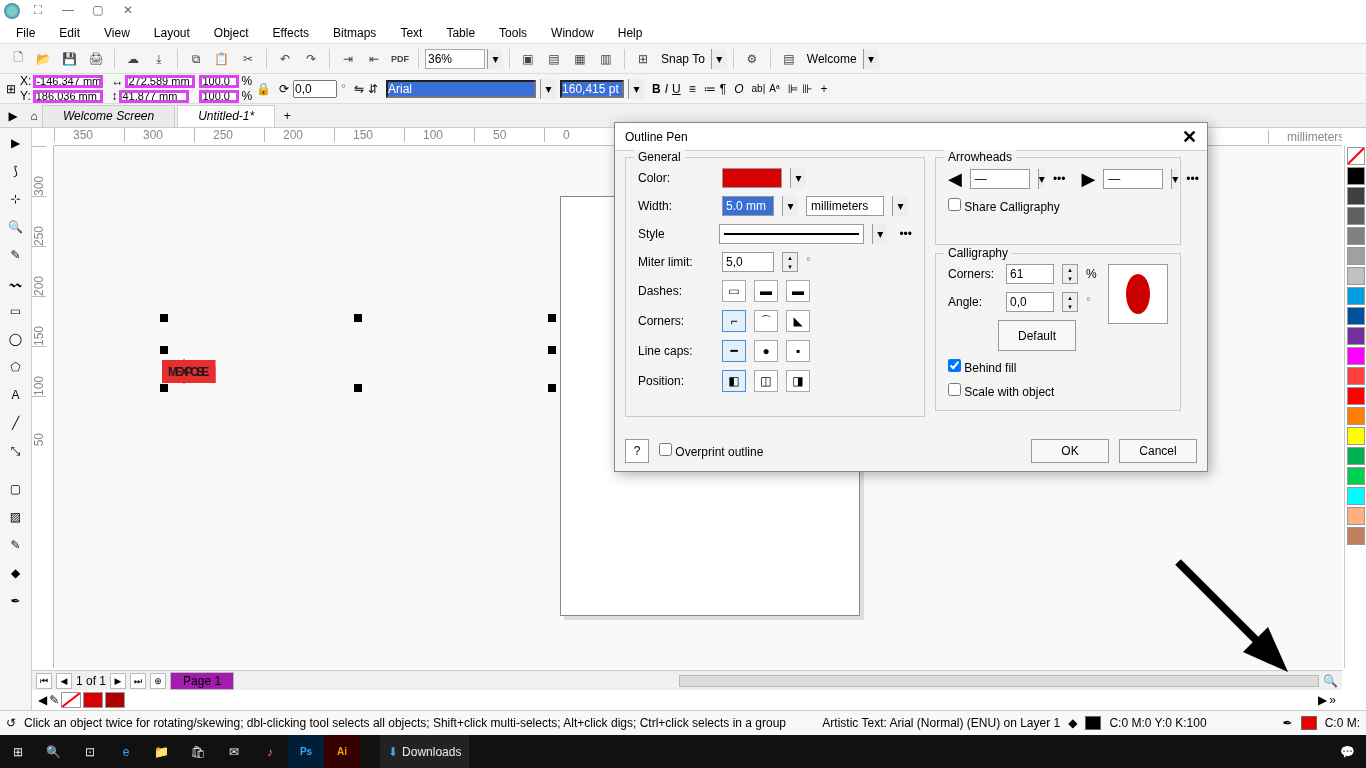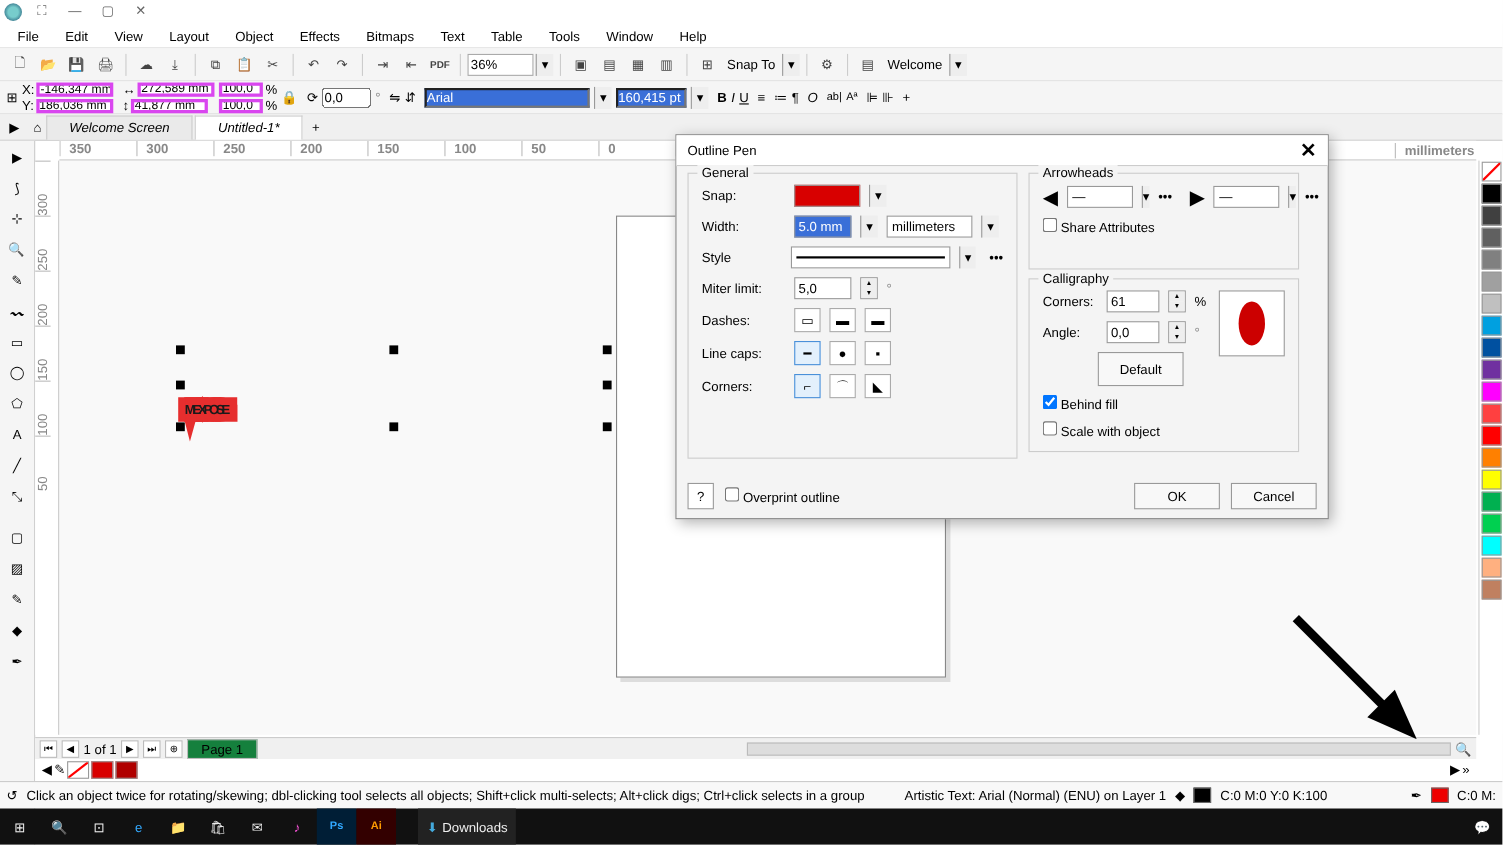--- a/index.html
+++ b/index.html
@@ -15,34 +15,34 @@
 .toolbar input, .toolbar select { height: 20px; border: 1px solid #aaa; padding: 0 2px; background: #fff; }
 .propbar { height: 30px; display: flex; align-items: center; padding: 0 6px; gap: 4px; border-bottom: 1px solid #ddd; background: #f5f5f5; }
 .coord-block { display: flex; flex-direction: column; gap: 1px; font-size: 11px; }
 .coord-row { display: flex; align-items: center; gap: 2px; }
 .coord-row input { width: 70px; height: 13px; border: 3px solid #d946ef; font-size: 11px; }
 .tabbar { height: 24px; display: flex; align-items: center; background: #f0f0f0; border-bottom: 1px solid #ccc; }
 .doc-tab { height: 22px; display: flex; align-items: center; padding: 0 20px; border: 1px solid #ccc; border-bottom: none; background: #eaeaea; margin-right: 2px; cursor: pointer; font-style: italic; }
 .doc-tab.active { background: #fff; }
 .tabbar .plus { width: 20px; text-align: center; cursor: pointer; }
 .ruler-h { position: absolute; top: 128px; left: 54px; right: 24px; height: 18px; background: #fff; border-bottom: 1px solid #bbb; font-size: 9px; color: #888; white-space: nowrap; overflow: hidden; }
-.ruler-h span { display: inline-block; width: 70px; border-left: 1px solid #bbb; padding-left: 8px; font-weight: bold; }
+.ruler-h span { display: inline-block; width: 70px; border-left: 1px solid #bbb; padding-left: 18px; }
 .ruler-v { position: absolute; top: 146px; left: 32px; width: 22px; bottom: 100px; background: #fff; border-right: 1px solid #bbb; font-size: 9px; color: #888; }
 .ruler-v span { display: block; height: 50px; border-top: 1px solid #bbb; writing-mode: sideways-lr; padding-top: 2px; }
 .toolbox { position: absolute; top: 128px; left: 0; width: 32px; bottom: 0; background: #f5f5f5; border-right: 1px solid #ccc; display: flex; flex-direction: column; align-items: center; padding-top: 2px; gap: 2px; }
 .tool { width: 26px; height: 26px; display: flex; align-items: center; justify-content: center; cursor: pointer; border: 1px solid transparent; }
 .color-palette { position: absolute; top: 146px; right: 0; width: 22px; bottom: 100px; background: #fff; border-left: 1px solid #ccc; display: flex; flex-direction: column; }
 .swatch { width: 18px; height: 18px; margin: 1px auto; border: 1px solid #999; cursor: pointer; }
 .canvas-area { position: absolute; top: 146px; left: 54px; right: 24px; bottom: 100px; background: #f9f9f9; overflow: hidden; }
 .page-shadow { position: absolute; left: 510px; top: 54px; width: 300px; height: 420px; background: #ddd; }
 .page { position: absolute; left: 506px; top: 50px; width: 300px; height: 420px; background: #fff; border: 1px solid #888; }
 .sel-handle { position: absolute; width: 8px; height: 8px; background: #000; }
 .pagebar { position: absolute; bottom: 78px; left: 32px; right: 24px; height: 20px; background: #f0f0f0; border-top: 1px solid #ccc; display: flex; align-items: center; font-size: 11px; padding: 0 4px; gap: 4px; }
 .pagebar .navbtn { width: 16px; height: 16px; border: 1px solid #bbb; background: #fff; text-align: center; line-height: 14px; cursor: pointer; font-size: 9px; }
-.pagebar .page-tab { padding: 1px 12px; border: 1px solid #bbb; background: #15803d; }
+.pagebar .page-tab { padding: 1px 12px; border: 1px solid #bbb; background: #a21caf; }
 .colorbar { position: absolute; bottom: 58px; left: 32px; right: 24px; height: 20px; background: #fff; display: flex; align-items: center; padding: 0 6px; gap: 2px; }
 .colorbar .mini { width: 20px; height: 16px; border: 1px solid #999; }
 .statusbar { position: absolute; bottom: 33px; left: 0; right: 0; height: 25px; background: #f8f8f8; border-top: 1px solid #ccc; display: flex; align-items: center; padding: 0 6px; font-size: 12px; gap: 8px; }
 .statusbar .grow { flex: 1; }
 .taskbar { position: absolute; bottom: 0; left: 0; right: 0; height: 33px; background: #111; display: flex; align-items: center; color: #eee; font-size: 11px; }
 .taskbar .tb-icon { width: 36px; height: 33px; display: flex; align-items: center; justify-content: center; cursor: pointer; }
 
 
 .dialog { position: absolute; left: 614px; top: 122px; width: 594px; height: 350px; background: #f4f4f4; border: 1px solid #888; box-shadow: 3px 3px 12px rgba(0,0,0,0.3); z-index: 100; }
 .dialog .dlg-title { height: 28px; display: flex; align-items: center; padding: 0 10px; background: #fff; border-bottom: 1px solid #ccc; font-size: 13px; justify-content: space-between; }
@@ -351,21 +351,21 @@
 <div class="dialog">
   <div class="dlg-title">
     <span>Outline Pen</span>
     <span class="dlg-close">✕</span>
   </div>
   <div class="dlg-body">
 
     <div class="fieldset" style="width:300px;height:260px">
       <div class="legend">General</div>
       <div class="fld-row">
-          <span class="lbl">Snap:</span>
+          <span class="lbl">Color:</span>
         <span class="sel" style="width:50px;background:#d80000"></span>
         <span class="dropbtn">▾</span>
       </div>
       <div class="fld-row">
           <span class="lbl">Width:</span>
         <input type="text" style="width: 52px; background: rgb(58, 111, 216); color: rgb(255, 255, 255);" value="5.0 mm">
         <span class="dropbtn">▾</span>
         <span class="sel" style="width:78px">
             <span>millimeters</span>
           </span>
@@ -388,49 +388,55 @@
           </div>
         <span style="color:#888">°</span>
       </div>
       <div class="fld-row">
           <span class="lbl">Dashes:</span>
         <span class="iconbtn">▭</span>
         <span class="iconbtn">▬</span>
         <span class="iconbtn">▬</span>
       </div>
       <div class="fld-row">
+          <span class="lbl">Corners:</span>
+        <span class="iconbtn active">⌐</span>
+        <span class="iconbtn">⌒</span>
+        <span class="iconbtn">◣</span>
+      </div>
+      <div class="fld-row">
           <span class="lbl">Line caps:</span>
         <span class="iconbtn active">━</span>
         <span class="iconbtn">●</span>
         <span class="iconbtn">▪</span>
       </div>
       <div class="fld-row">
-          <span class="lbl">Corners:</span>
-        <span class="iconbtn active">⌐</span>
-        <span class="iconbtn">⌒</span>
-        <span class="iconbtn">◣</span>
+          <span class="lbl">Position:</span>
+        <span class="iconbtn active">◧</span>
+        <span class="iconbtn">◫</span>
+        <span class="iconbtn">◨</span>
       </div>
     </div>
 
     <div style="width:246px;display:flex;flex-direction:column;gap:8px">
       <div class="fieldset" style="height:88px">
         <div class="legend">Arrowheads</div>
         <div class="fld-row">
           <span style="font-size:18px">◀</span>
           <span class="sel" style="width:36px">—</span>
             <span class="dropbtn">▾</span>
           <span style="cursor:pointer">•••</span>
           <span style="width:6px"></span>
           <span style="font-size:18px">▶</span>
           <span class="sel" style="width:36px">—</span>
             <span class="dropbtn">▾</span>
           <span style="cursor:pointer">•••</span>
         </div>
         <div class="fld-row">
-            <label><input type="checkbox" style=""> <span>Share Attributes</span></label>
+            <label><input type="checkbox" style=""> <span>Share Calligraphy</span></label>
           </div>
       </div>
 
       <div class="fieldset" style="height:158px">
         <div class="legend">Calligraphy</div>
         <div style="display:flex;gap:10px">
           <div style="flex:1">
             <div class="fld-row">
                 <span style="width:50px">Corners:</span>
               <input type="text" style="width: 48px;" value="61">

